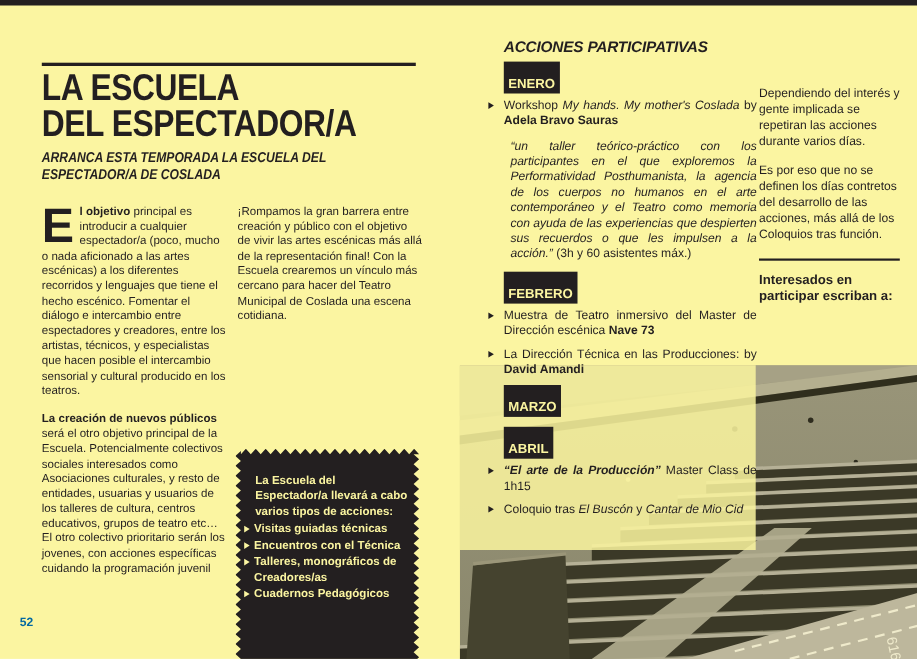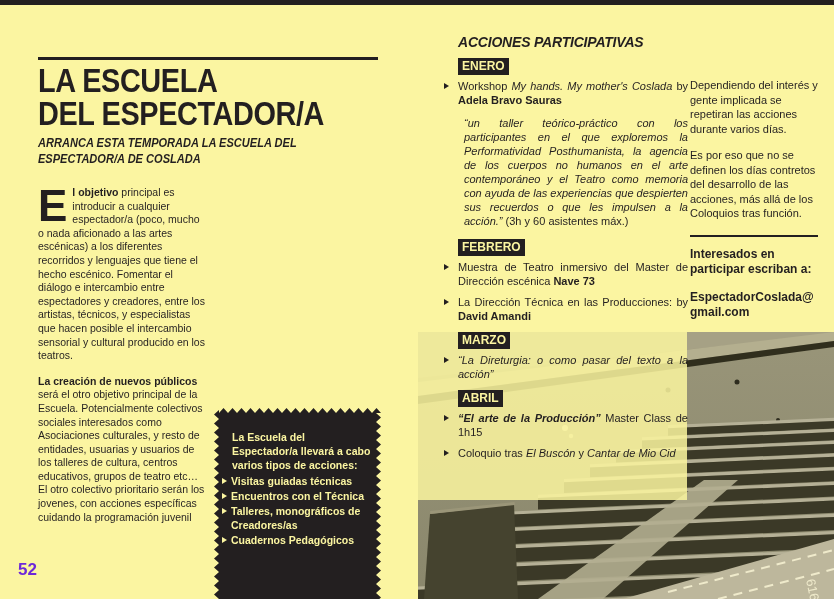--- a/index.html
+++ b/index.html
@@ -22,62 +22,63 @@
 
   
   #action-box{position:absolute;left:214px;top:408px;width:167px;height:191px;background:#231f20;color:#fbf5a1;box-sizing:border-box;padding:22px 8px 16px 8px;font-size:10.5px;font-weight:bold;line-height:14px;}
   #action-box .intro{margin:0 0 2px 10px;}
   .box-item{position:relative;padding-left:9px;margin-top:1px;}
   .box-item .tri{position:absolute;left:0;top:3.5px;width:0;height:0;border-top:3.5px solid transparent;border-bottom:3.5px solid transparent;border-left:5.5px solid #fbf5a1;}
 
   
   #agenda{position:absolute;left:444px;top:34px;width:244px;color:#231f20;z-index:2;}
   #agenda-heading{font-size:14px;font-weight:bold;font-style:italic;margin:0 0 6px 14px;letter-spacing:-.2px;}
-  .month-badge{display:inline-block;margin:0 0 4px 14px;background:#231f20;color:#fbf5a1;font-weight:bold;font-size:12px;padding:2px 4px 2px 4px;line-height:13px;}
+  .month-badge{display:inline-block;margin:0 0 4px 14px;background:#231f20;color:#fbf5a1;font-weight:bold;font-size:12px;padding:14px 4px 2px 4px;line-height:13px;}
   .agenda-item{position:relative;margin:0 0 7px 0;padding-left:14px;font-size:11px;line-height:14px;text-align:justify;}
   .agenda-item .tri{position:absolute;left:0;top:3.5px;width:0;height:0;border-top:3.5px solid transparent;border-bottom:3.5px solid transparent;border-left:5.5px solid #231f20;}
   .agenda-quote{margin:9px 0 9px 0;padding-left:20px;font-size:11px;line-height:14px;text-align:justify;}
   .agenda-item p,.agenda-quote p{margin:0;display:inline;}
   .seg-n{font-style:normal;font-weight:normal;}
   .seg-i{font-style:italic;}
   .seg-b{font-weight:bold;}
   .seg-bi{font-weight:bold;font-style:italic;}
   .month-section{margin-bottom:5px;}
 
   
   #sidebar{position:absolute;left:690px;top:78px;width:130px;color:#231f20;font-size:11px;line-height:14.5px;z-index:2;}
   #sidebar p{margin:0 0 12px 0;}
   #sidebar-divider{border:none;border-top:2px solid #231f20;margin:14px 0 10px 0;width:128px;}
   .contact{font-weight:bold;font-size:12px;line-height:15.5px;overflow-wrap:anywhere;margin:0;}
 
   
   #photo{position:absolute;left:418px;top:332px;width:416px;height:267px;z-index:0;}
   #photo-overlay{position:absolute;left:418px;top:332px;width:269px;height:168px;background:rgba(250,244,158,.86);z-index:1;}
 
-  #page-number{position:absolute;left:18px;top:560px;font-size:17px;font-weight:bold;color:#6d28d9;}
+  #page-number{position:absolute;left:18px;top:560px;font-size:11px;font-weight:bold;color:#0369a1;}
 </style>
 </head>
 <body>
 
 <div id="page">
   <div id="topbar"></div>
   <div id="title-rule"></div>
 
   <div id="title-block">
     <div class="title-line">LA ESCUELA</div>
     <div class="title-line">DEL ESPECTADOR/A</div>
     <div id="subtitle">ARRANCA ESTA TEMPORADA LA ESCUELA DEL ESPECTADOR/A DE COSLADA</div>
   </div>
 
   <div id="col1" class="bodycol">
     <p><span class="dropcap">E</span><b>l objetivo</b><span> principal es introducir a cualquier espectador/a (poco, mucho o nada aficionado a las artes escénicas) a los diferentes recorridos y lenguajes que tiene el hecho escénico. Fomentar el diálogo e intercambio entre espectadores y creadores, entre los artistas, técnicos, y especialistas que hacen posible el intercambio sensorial y cultural producido en los teatros.</span></p>
     <p><b>La creación de nuevos públicos</b><span> será el otro objetivo principal de la Escuela. Potencialmente colectivos sociales interesados como Asociaciones culturales, y resto de entidades, usuarias y usuarios de los talleres de cultura, centros educativos, grupos de teatro etc… El otro colectivo prioritario serán los jovenes, con acciones específicas cuidando la programación juvenil</span></p>
   </div>
 
   <div id="col2" class="bodycol">
+    <p>¡Rompamos la gran barrera entre creación y público con el objetivo de vivir las artes escénicas más allá de la representación final! Con la Escuela crearemos un vínculo más cercano para hacer del Teatro Municipal de Coslada una escena cotidiana.</p>
   </div>
 
   <div id="action-box" style="clip-path: polygon(5px 5px, 9.5px 0px, 14px 5px, 14px 5px, 18.5px 0px, 23px 5px, 23px 5px, 27.5px 0px, 32px 5px, 32px 5px, 36.5px 0px, 41px 5px, 41px 5px, 45.5px 0px, 50px 5px, 50px 5px, 54.5px 0px, 59px 5px, 59px 5px, 63.5px 0px, 68px 5px, 68px 5px, 72.5px 0px, 77px 5px, 77px 5px, 81.5px 0px, 86px 5px, 86px 5px, 90.5px 0px, 95px 5px, 95px 5px, 99.5px 0px, 104px 5px, 104px 5px, 108.5px 0px, 113px 5px, 113px 5px, 117.5px 0px, 122px 5px, 122px 5px, 126.5px 0px, 131px 5px, 131px 5px, 135.5px 0px, 140px 5px, 140px 5px, 144.5px 0px, 149px 5px, 149px 5px, 153.5px 0px, 158px 5px, 158px 5px, 162.5px 0px, 167px 5px, 162px 5px, 167px 9.5px, 162px 14px, 162px 14px, 167px 18.5px, 162px 23px, 162px 23px, 167px 27.5px, 162px 32px, 162px 32px, 167px 36.5px, 162px 41px, 162px 41px, 167px 45.5px, 162px 50px, 162px 50px, 167px 54.5px, 162px 59px, 162px 59px, 167px 63.5px, 162px 68px, 162px 68px, 167px 72.5px, 162px 77px, 162px 77px, 167px 81.5px, 162px 86px, 162px 86px, 167px 90.5px, 162px 95px, 162px 95px, 167px 99.5px, 162px 104px, 162px 104px, 167px 108.5px, 162px 113px, 162px 113px, 167px 117.5px, 162px 122px, 162px 122px, 167px 126.5px, 162px 131px, 162px 131px, 167px 135.5px, 162px 140px, 162px 140px, 167px 144.5px, 162px 149px, 162px 149px, 167px 153.5px, 162px 158px, 162px 158px, 167px 162.5px, 162px 167px, 162px 167px, 167px 171.5px, 162px 176px, 162px 176px, 167px 180.5px, 162px 185px, 162px 185px, 167px 189.5px, 162px 194px, 162px 191px, 5px 191px, 5px 191px, 0px 186.5px, 5px 182px, 5px 182px, 0px 177.5px, 5px 173px, 5px 173px, 0px 168.5px, 5px 164px, 5px 164px, 0px 159.5px, 5px 155px, 5px 155px, 0px 150.5px, 5px 146px, 5px 146px, 0px 141.5px, 5px 137px, 5px 137px, 0px 132.5px, 5px 128px, 5px 128px, 0px 123.5px, 5px 119px, 5px 119px, 0px 114.5px, 5px 110px, 5px 110px, 0px 105.5px, 5px 101px, 5px 101px, 0px 96.5px, 5px 92px, 5px 92px, 0px 87.5px, 5px 83px, 5px 83px, 0px 78.5px, 5px 74px, 5px 74px, 0px 69.5px, 5px 65px, 5px 65px, 0px 60.5px, 5px 56px, 5px 56px, 0px 51.5px, 5px 47px, 5px 47px, 0px 42.5px, 5px 38px, 5px 38px, 0px 33.5px, 5px 29px, 5px 29px, 0px 24.5px, 5px 20px, 5px 20px, 0px 15.5px, 5px 11px, 5px 11px, 0px 6.5px, 5px 2px);">
     <p class="intro">La Escuela del Espectador/a llevará a cabo varios tipos de acciones:</p>
     <div id="box-items">
         <div class="box-item"><span class="tri"></span><span>Visitas guiadas técnicas</span></div>
         <div class="box-item"><span class="tri"></span><span>Encuentros con el Técnica</span></div>
         <div class="box-item"><span class="tri"></span><span>Talleres, monográficos de Creadores/as</span></div>
         <div class="box-item"><span class="tri"></span><span>Cuadernos Pedagógicos</span></div>
       </div>
@@ -138,27 +139,26 @@
     <text x="388" y="248" fill="#efeacb" font-size="13" font-family="Liberation Sans, sans-serif" transform="rotate(78 388 248)">616</text>
     <text x="352" y="268" fill="#efeacb" font-size="11" font-family="Liberation Sans, sans-serif" transform="rotate(78 352 268)">616</text>
   </svg>
   <div id="photo-overlay"></div>
 
   <div id="agenda">
     <div id="agenda-heading">ACCIONES PARTICIPATIVAS</div>
     <div id="months">
         <div class="month-section"><span class="month-badge">ENERO</span><div class="agenda-item"><span class="tri"></span><p><span class="seg-n">Workshop </span><span class="seg-i">My hands. My mother's Coslada</span><span class="seg-n"> by </span><span class="seg-b">Adela Bravo Sauras</span></p></div><div class="agenda-quote"><p><span class="seg-i">“un taller teórico-práctico con los participantes en el que exploremos la Performatividad Posthumanista, la agencia de los cuerpos no humanos en el arte contemporáneo y el Teatro como memoria con ayuda de las experiencias que despierten sus recuerdos o que les impulsen a la acción.”</span><span class="seg-n"> (3h y 60 asistentes máx.)</span></p></div></div>
         <div class="month-section"><span class="month-badge">FEBRERO</span><div class="agenda-item"><span class="tri"></span><p><span class="seg-n">Muestra de Teatro inmersivo del Master de Dirección escénica </span><span class="seg-b">Nave 73</span></p></div><div class="agenda-item"><span class="tri"></span><p><span class="seg-n">La Dirección Técnica en las Producciones: by </span><span class="seg-b">David Amandi</span></p></div></div>
-        <div class="month-section"><span class="month-badge">MARZO</span><div class="agenda-item"><span class="tri"></span><p><span class="seg-i">“La Direturgia: o como pasar del texto a la acción”</span></p></div></div>
+        <div class="month-section"><span class="month-badge">MARZO</span></div>
         <div class="month-section"><span class="month-badge">ABRIL</span><div class="agenda-item"><span class="tri"></span><p><span class="seg-bi">“El arte de la Producción”</span><span class="seg-n"> Master Class de 1h15</span></p></div><div class="agenda-item"><span class="tri"></span><p><span class="seg-n">Coloquio tras </span><span class="seg-i">El Buscón</span><span class="seg-n"> y </span><span class="seg-i">Cantar de Mio Cid</span></p></div></div>
       </div>
   </div>
 
   <div id="sidebar">
     <p>Dependiendo del interés y gente implicada se repetiran las acciones durante varios días.</p>
     <p>Es por eso que no se definen los días contretos del desarrollo de las acciones, más allá de los Coloquios tras función.</p>
     <hr id="sidebar-divider">
     <p class="contact">Interesados en participar escriban a:</p>
-    <p class="contact">EspectadorCoslada@gmail.com</p>
   </div>
 
   <div id="page-number">52</div>
 </div>
 
 </body></html>

